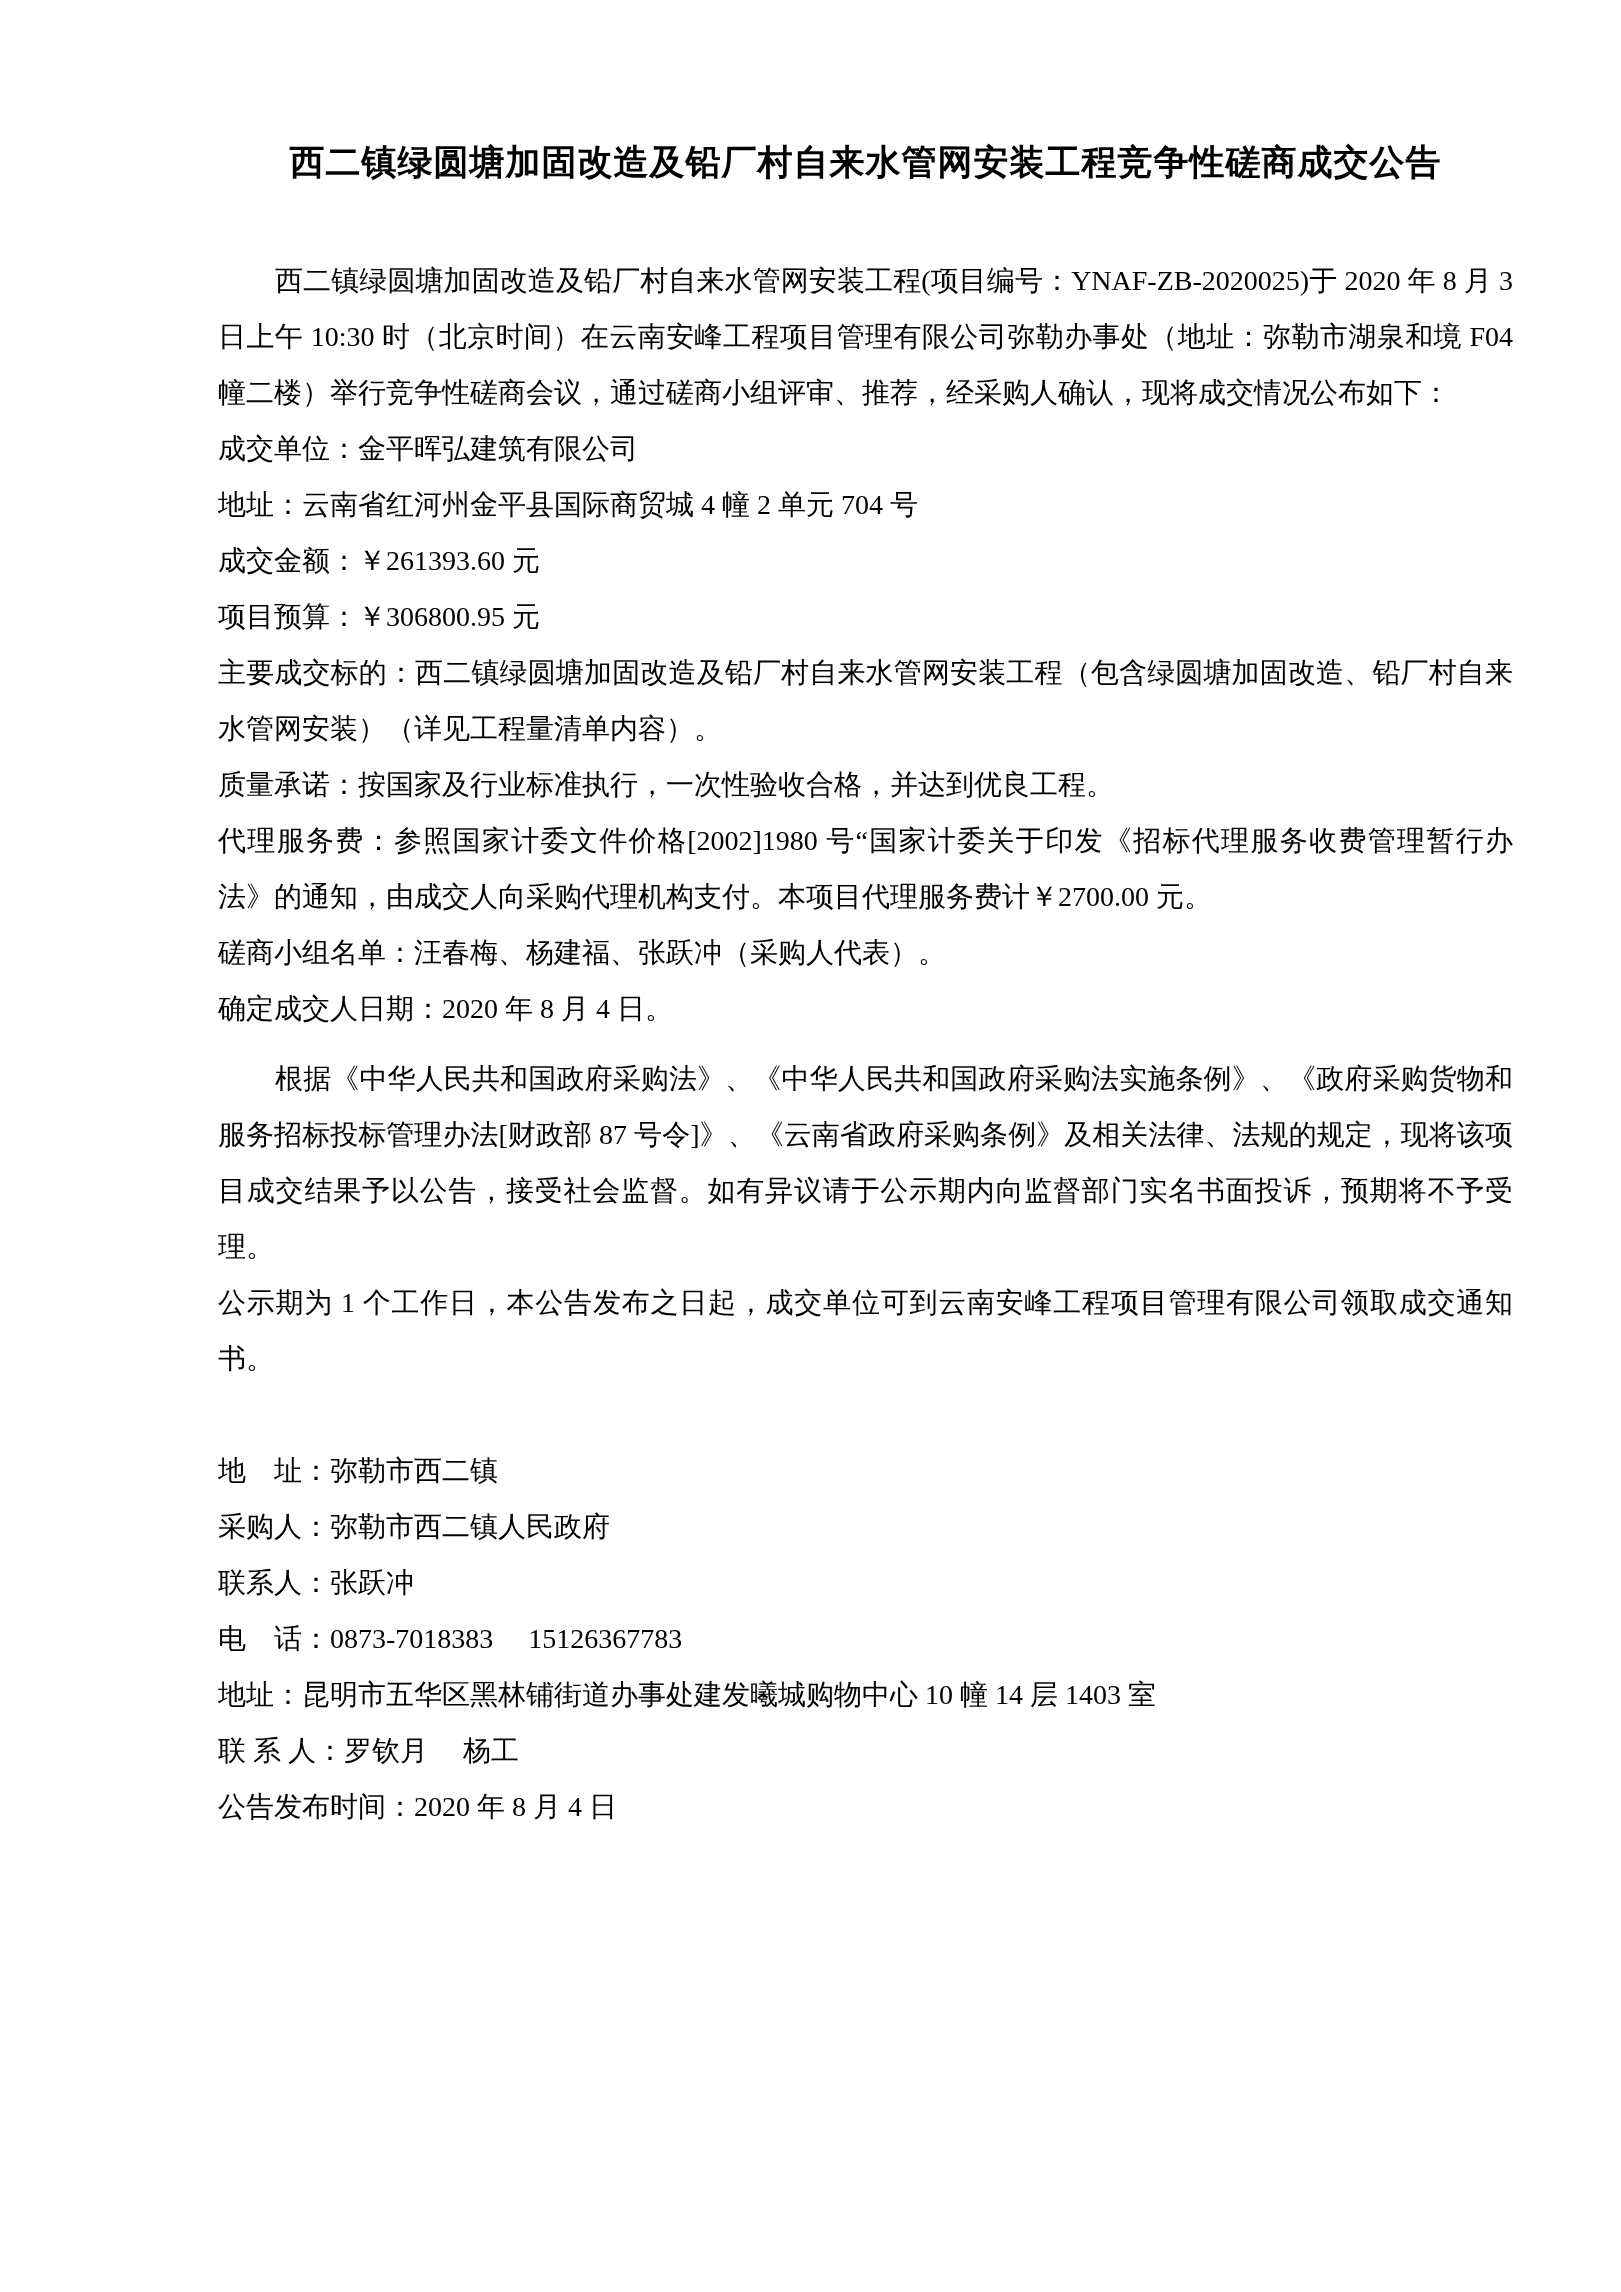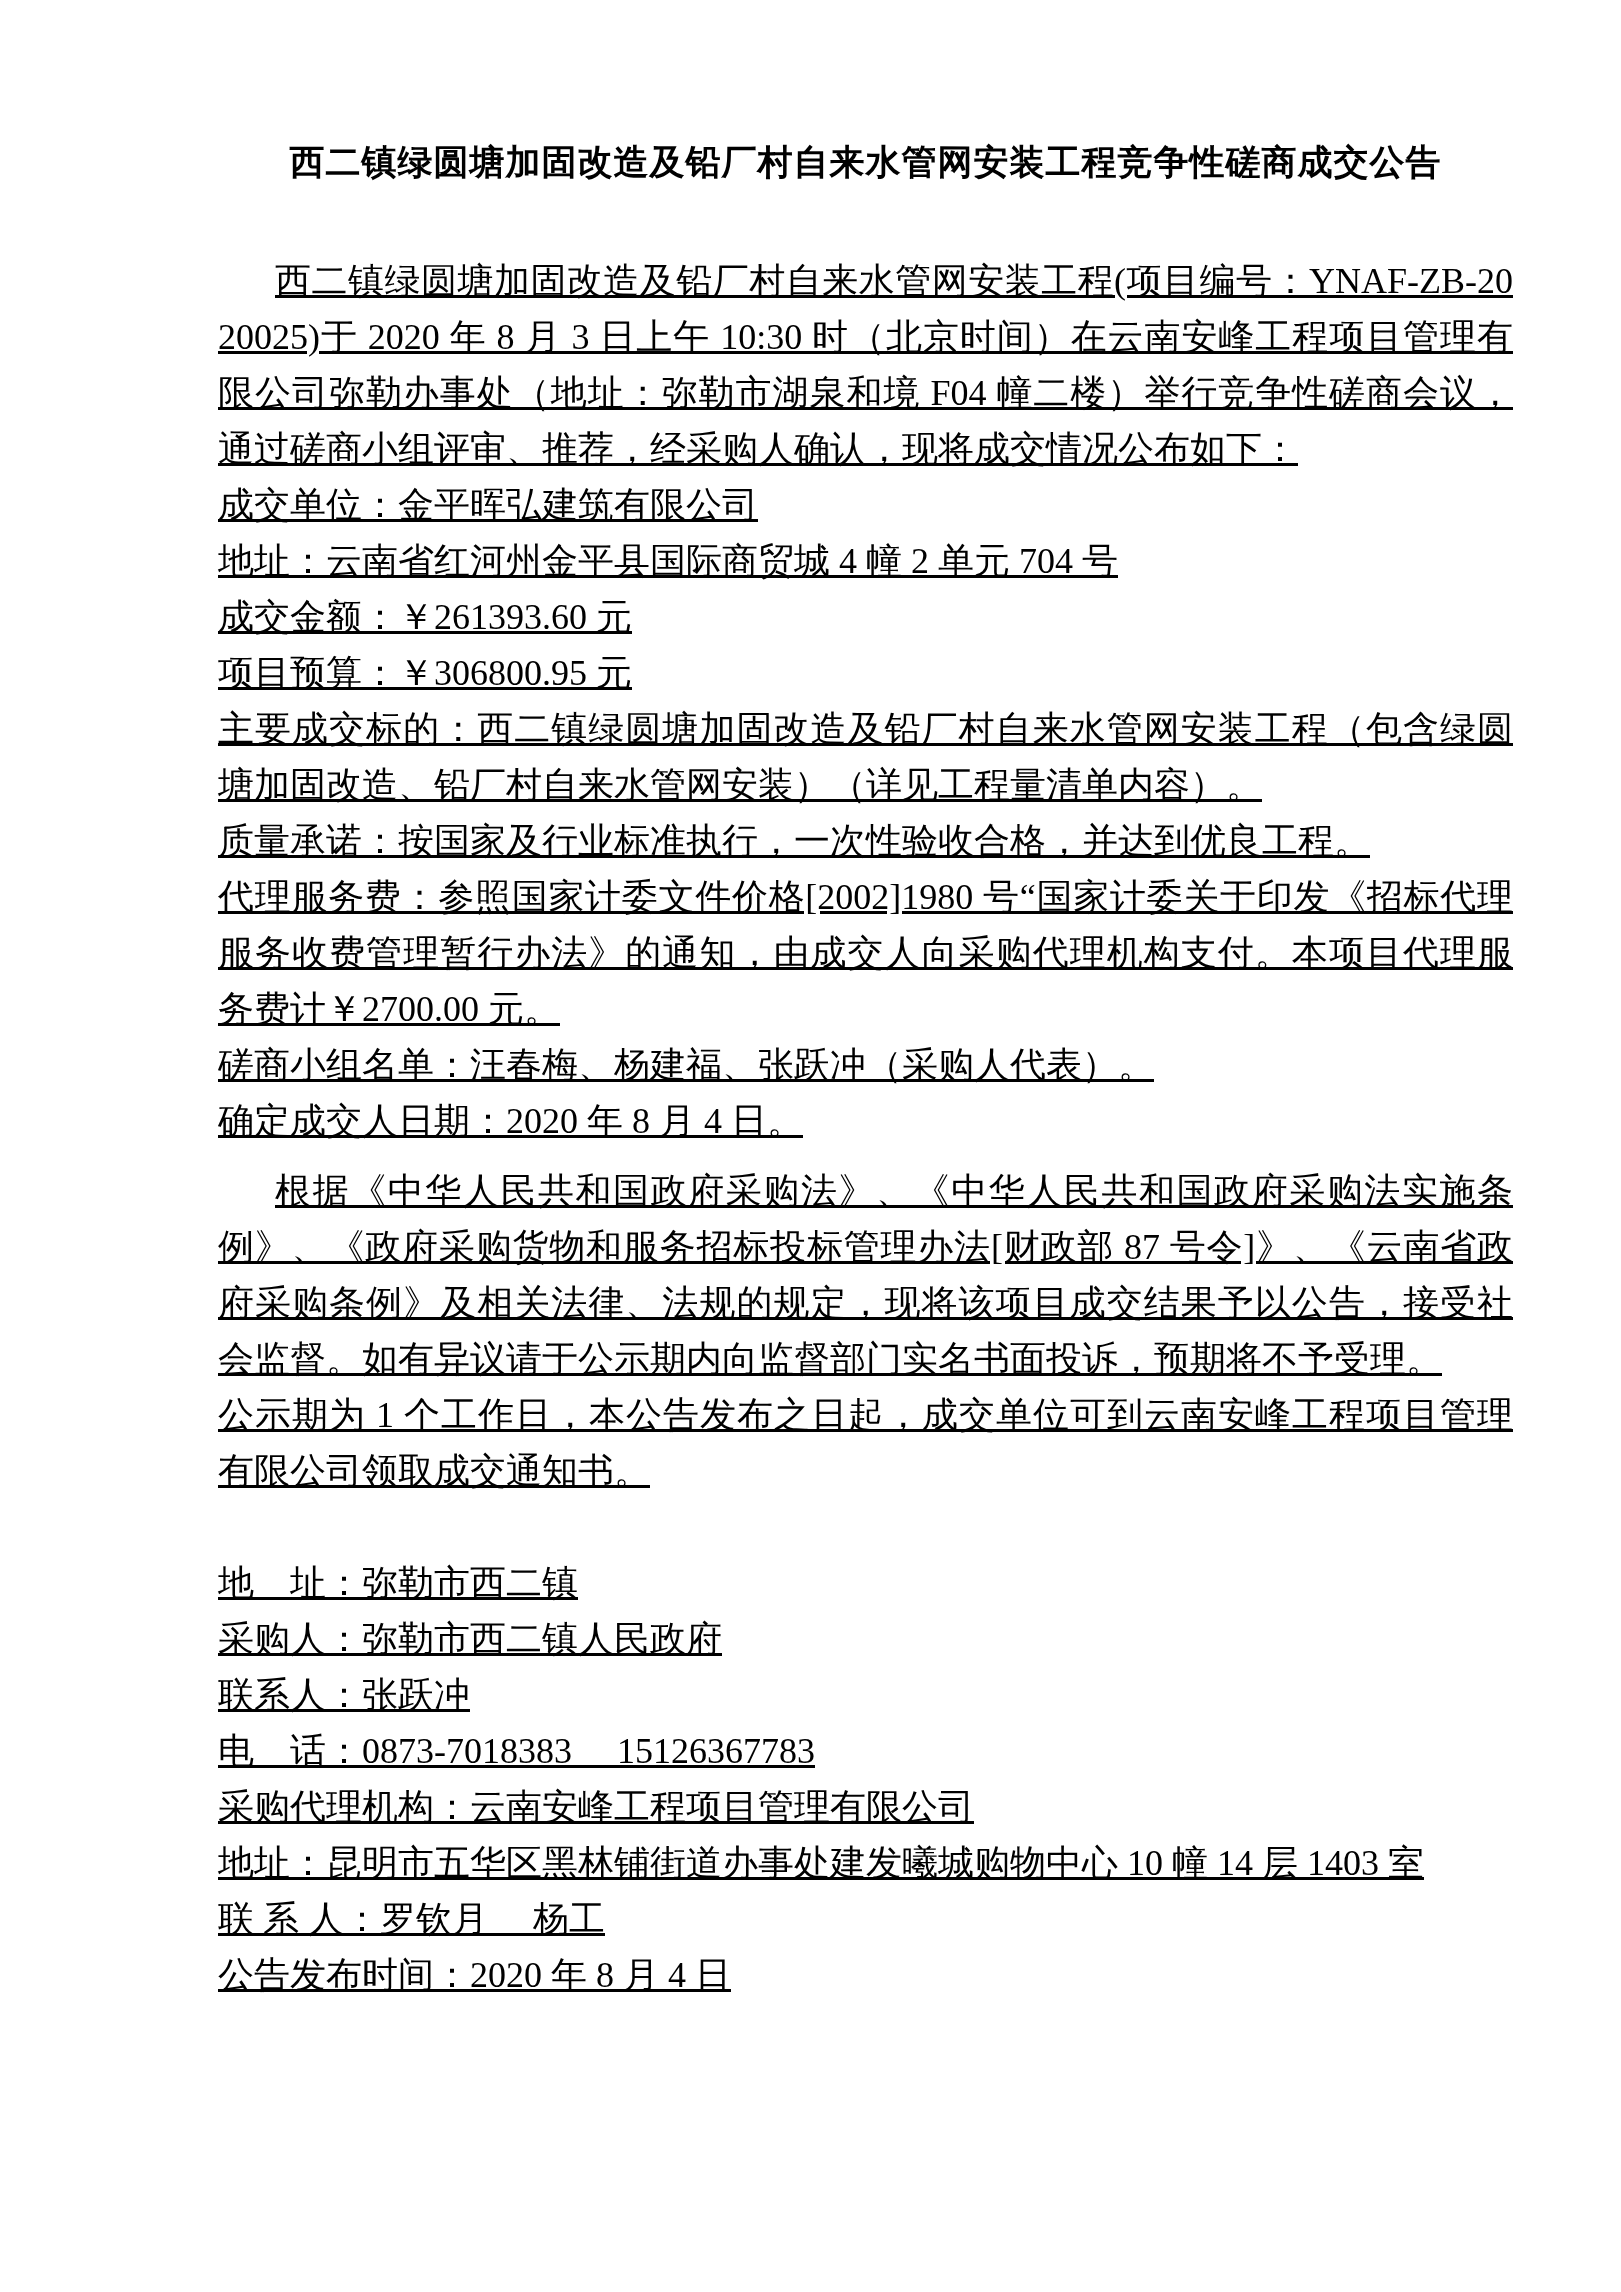--- a/index.html
+++ b/index.html
@@ -20,26 +20,25 @@
   }
   .doc-title {
     font-size: 35px;
     line-height: 55px;
     font-weight: 700;
     text-align: center;
     letter-spacing: 1px;
     margin-bottom: 63px;
   }
   .para {
-    font-size: 36px;
+    font-size: 28px;
     line-height: 56px;
     text-align: justify;
     text-justify: inter-ideograph;
     word-break: break-all;
-    text-decoration: underline;
   }
   .indent { text-indent: 57px; }
   .legal { margin-top: 13.7px; }
   .gap-before { margin-top: 56px; }
 </style>
 </head>
 <body>
 
 <div class="page">
   <h1 class="doc-title">西二镇绿圆塘加固改造及铅厂村自来水管网安装工程竞争性磋商成交公告</h1>
@@ -60,20 +59,19 @@
   <p class="para">公示期为 1 个工作日，本公告发布之日起，成交单位可到云南安峰工程项目管理有限公司领取成交通知书。</p>
 
   <div class="contact-block gap-before">
     <p class="para">地　址：弥勒市西二镇</p>
     <p class="para">采购人：弥勒市西二镇人民政府</p>
     <p class="para">联系人：张跃冲</p>
     <p class="para">电　话：0873-7018383　 15126367783</p>
   </div>
 
   <div class="contact-block">
-    <p class="para">采购代理机构：云南安峰工程项目管理有限公司</p>
     <p class="para">地址：昆明市五华区黑林铺街道办事处建发曦城购物中心 10 幢 14 层 1403 室</p>
     <p class="para">联 系 人：罗钦月　 杨工</p>
   </div>
 
   <p class="para">公告发布时间：2020 年 8 月 4 日</p>
 </div>
 
 
 </body></html>

